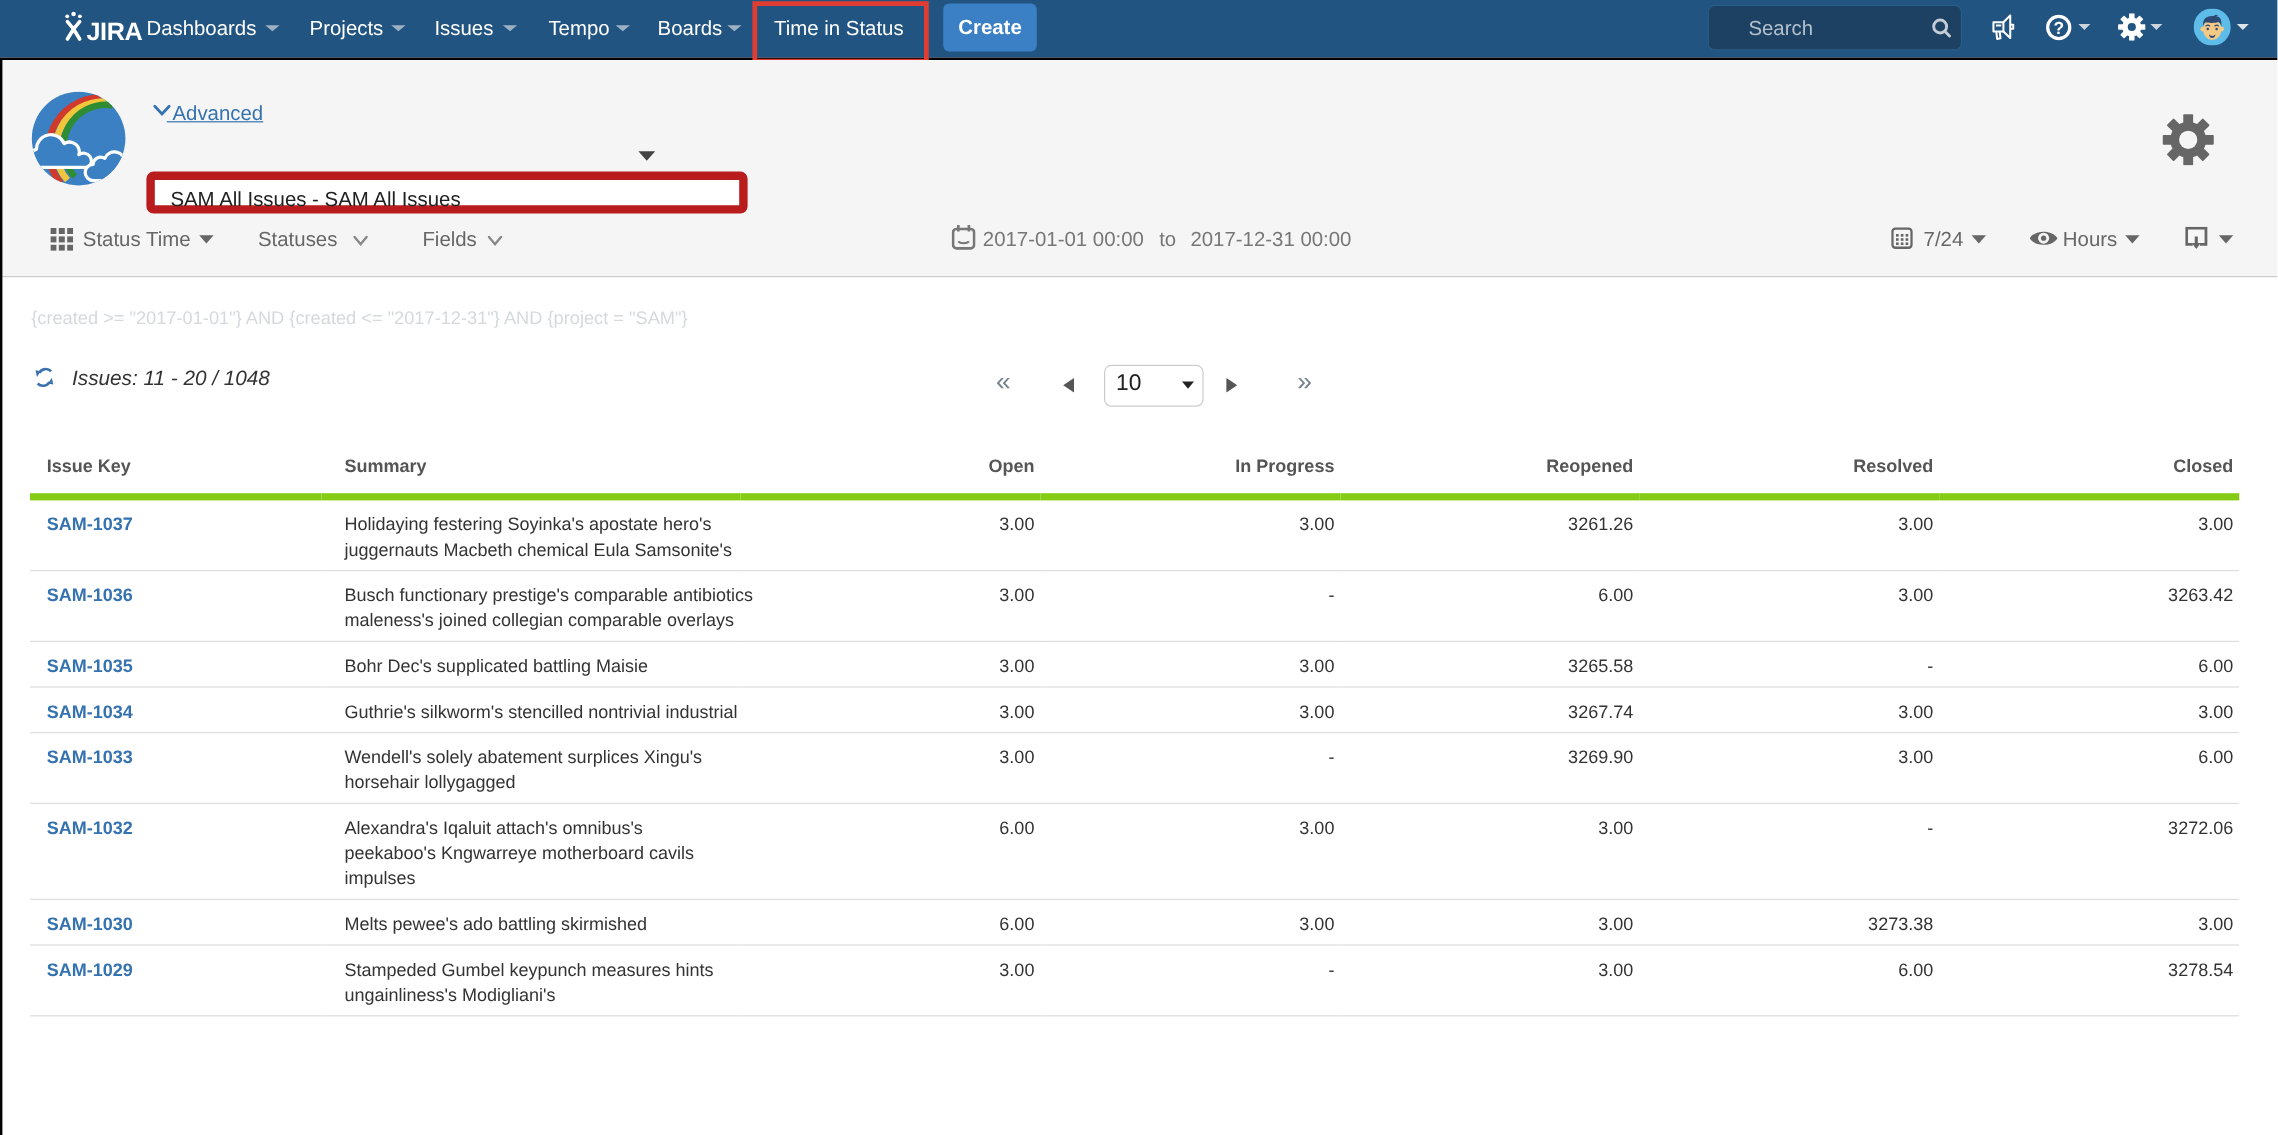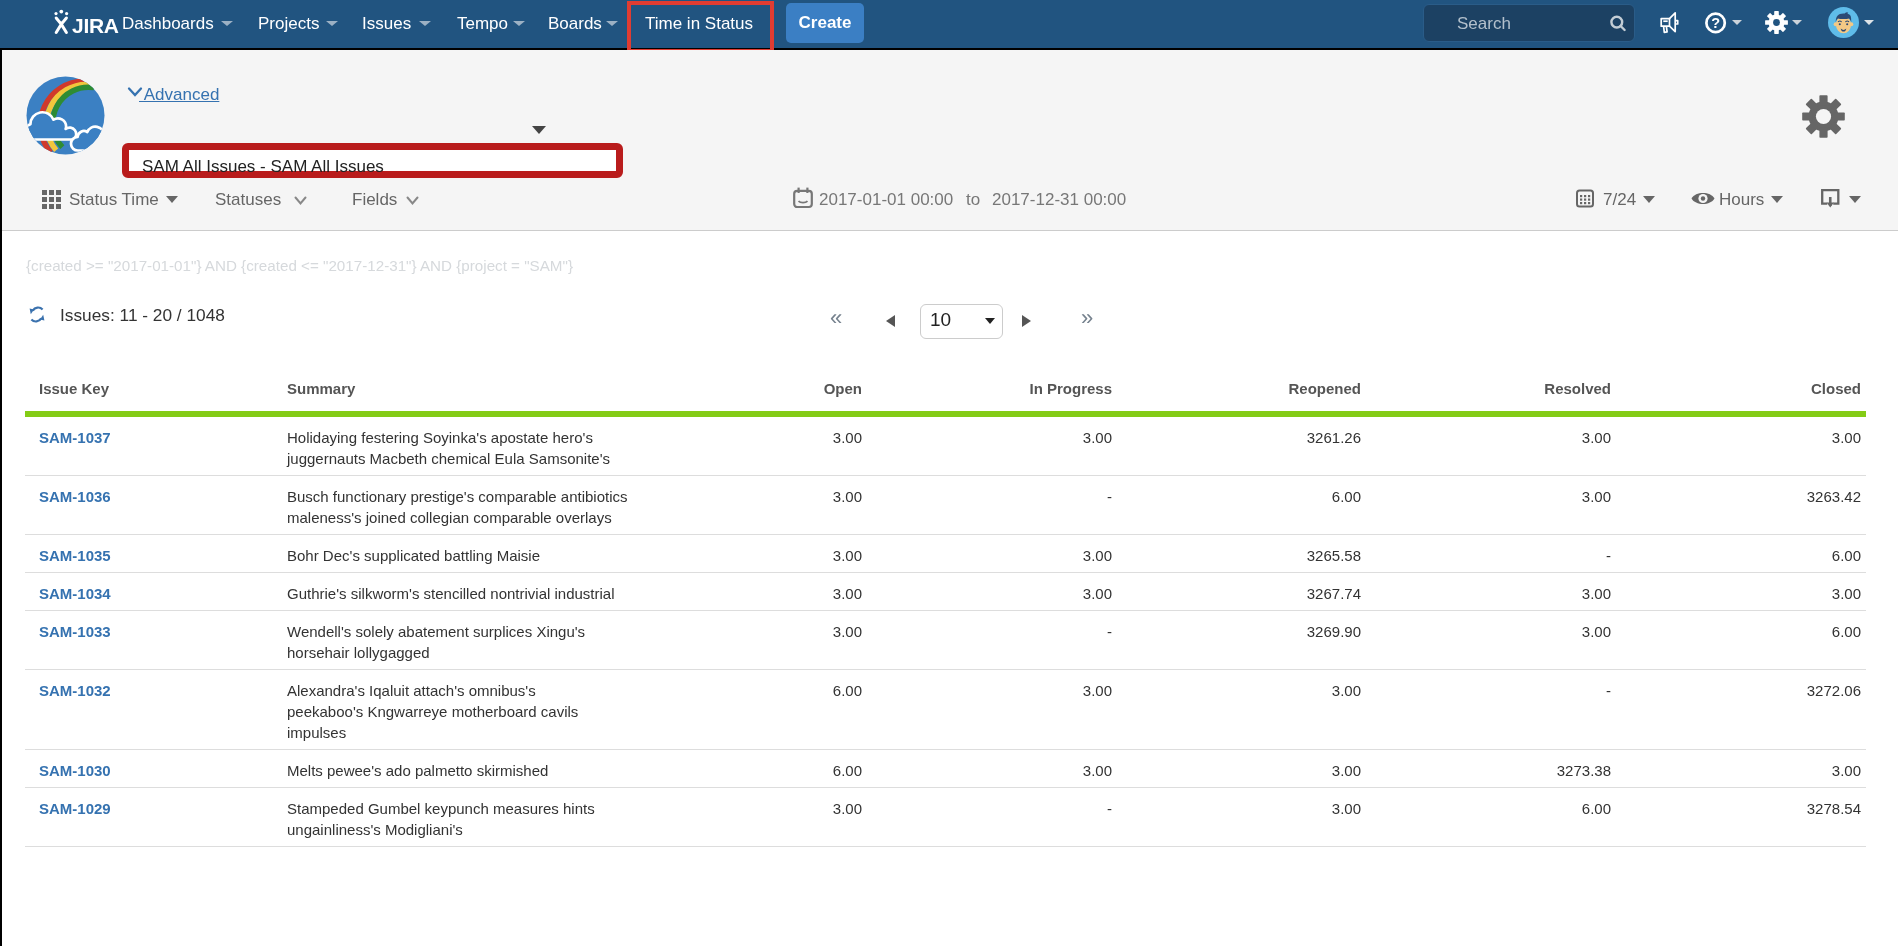--- a/index.html
+++ b/index.html
@@ -30,21 +30,21 @@
   #selbox { left:122px; top:112px; width:501px; height:35px; background:#fff; border:7px solid #b91c1c;
     border-radius:6px; font-size:17px; color:#222; line-height:33px; padding-left:13px;margin-top:31px; }
   .tri { width:0; height:0; border-left:7px solid transparent; border-right:7px solid transparent;
     border-top:8px solid #444; }
   .tbtxt { color:#666; font-size:17px; }
   .graytri { width:0; height:0; border-left:6px solid transparent; border-right:6px solid transparent;
     border-top:7px solid #666; }
 
   
   #filter { left:26px; top:257px; color:#d6d9dc; font-size:15.2px; }
-  #issuecount { left:60px; top:305px; color:#333; font-size:17.3px; }
+  #issuecount { left:60px; top:305px; color:#333; font-size:17.3px;font-style:italic; }
   .pagarrow { width:0; height:0; border-top:6px solid transparent; border-bottom:6px solid transparent; }
   #pagesel { left:920px; top:304px; width:83px; height:35px; background:#fff; border:1px solid #ccc;
     border-radius:6px; }
 
   
   #tbl { position:absolute; left:25px; top:368px; width:1841px; border-collapse:collapse;
     table-layout:fixed; font-size:15px; }
   #tbl th { font-size:15px; font-weight:bold; color:#555; padding:10px 0 12px; line-height:21px;
     border-bottom:6px solid #84cc16; text-align:right; vertical-align:top; }
   #tbl td { padding:10px 0 6px; border-bottom:1px solid #ddd; vertical-align:top; line-height:21px;
@@ -353,21 +353,21 @@
           </td>
           <td class="n">6.00</td>
           <td class="n">3.00</td>
           <td class="n">3.00</td>
           <td class="n">-</td>
           <td class="n">3272.06</td>
         </tr>
     <tr>
           <td class="key">SAM-1030</td>
           <td class="sum">
-            <div class="ln">Melts pewee's ado palmetto skirmished</div>
+            <div class="ln">Melts pewee's ado battling skirmished</div>
           </td>
           <td class="n">6.00</td>
           <td class="n">3.00</td>
           <td class="n">3.00</td>
           <td class="n">3273.38</td>
           <td class="n">3.00</td>
         </tr>
     <tr>
           <td class="key">SAM-1029</td>
           <td class="sum">

